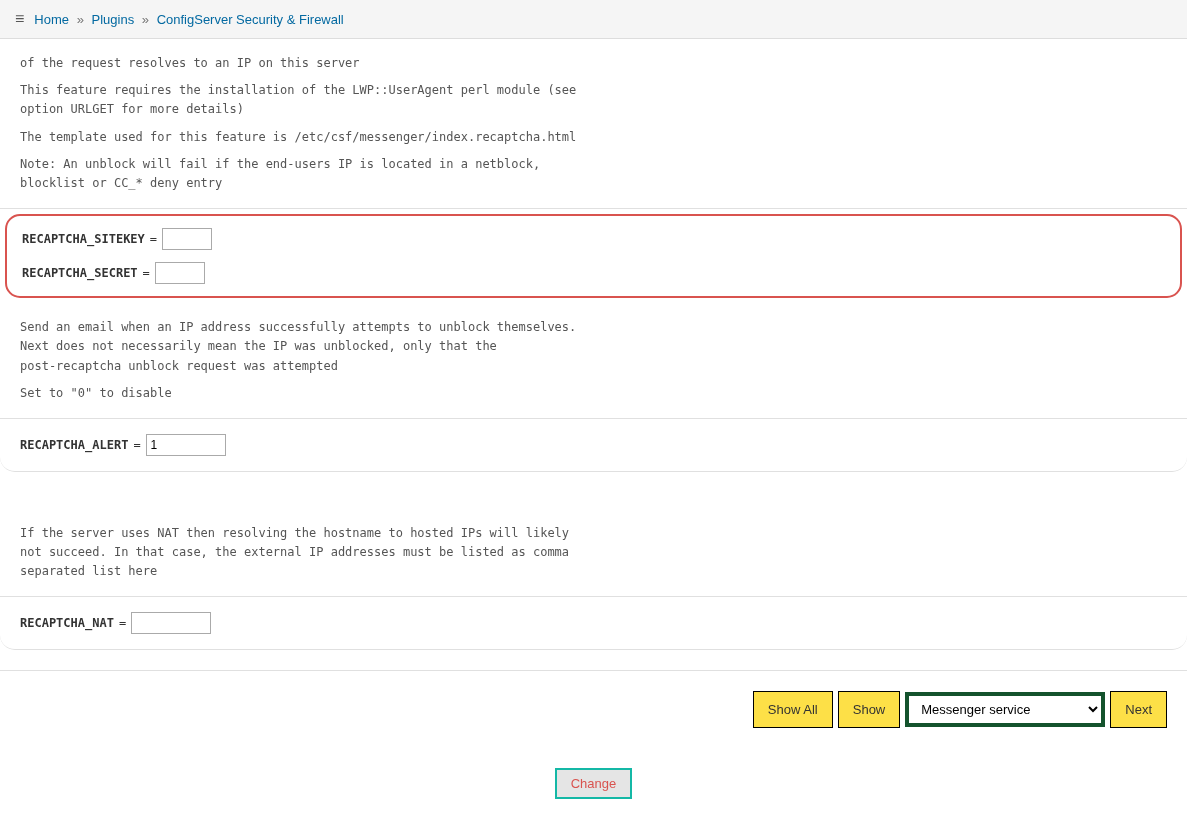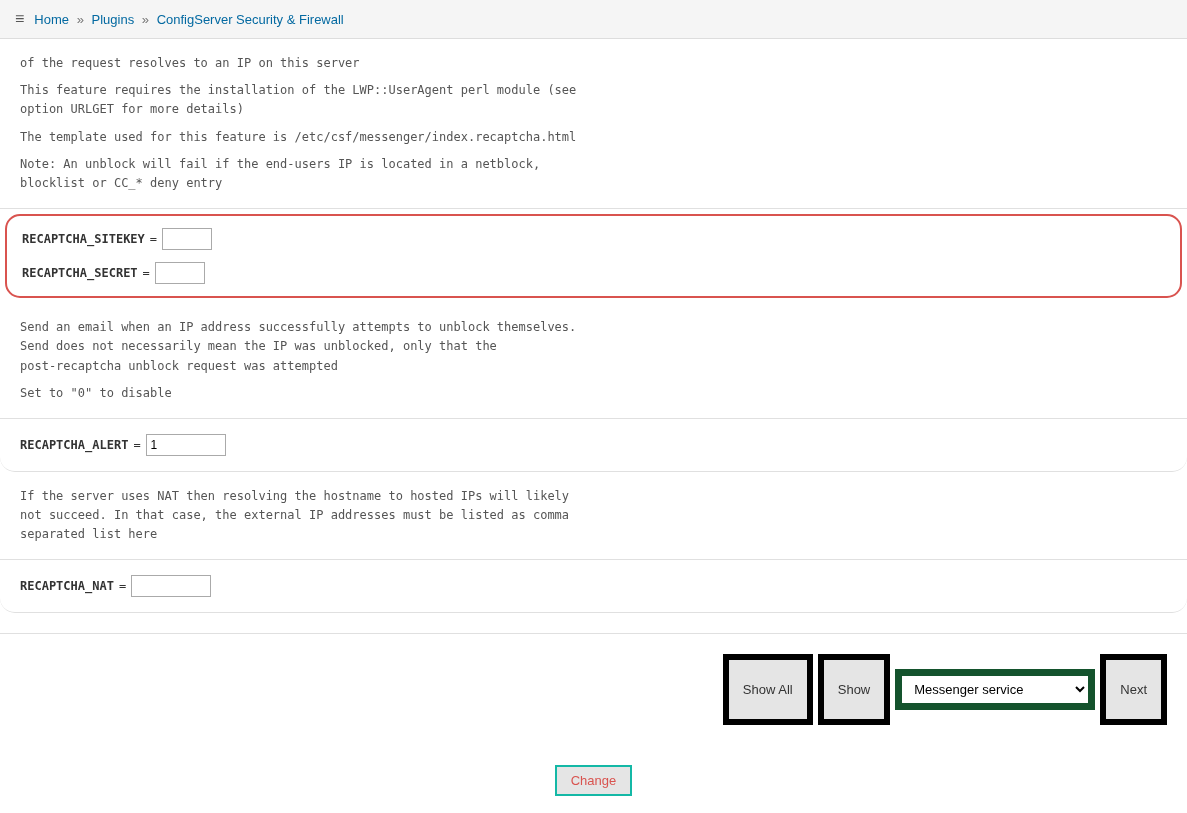--- a/index.html
+++ b/index.html
@@ -103,43 +103,43 @@
     .bottom-nav {
       padding: 20px;
       display: flex;
       justify-content: flex-end;
       align-items: center;
       gap: 5px;
       border-top: 1px solid #e0e0e0;
       margin-top: 20px;
     }
     .btn {
-      padding: 22px 14px;
+      padding: 10px 14px;
       font-size: 13px;
       cursor: pointer;
-      border: 6px solid #000000;
-      background: #e5e5e5;
+      border: 1px solid #000000;
+      background: #fde047;
       color: #333;
       text-decoration: none;
     }
     .btn-change {
       padding: 6px 14px;
       font-size: 13px;
       cursor: pointer;
       border: 2px solid #14b8a6;
       background: #e5e5e5;
       color: #d9534f;
       display: block;
       margin: 10px auto 0;
       width: fit-content;
     }
     .section-select {
       padding: 5px 8px;
       font-size: 13px;
-      border: 7px solid #14532d;
+      border: 4px solid #14532d;
       background: #fff;
       min-width: 200px;
     }
     .change-area {
       display: flex;
       justify-content: center;
       padding: 10px 20px 20px;
     }
   </style>
 </head>
@@ -174,36 +174,36 @@
     <div class="field-row">
       <span class="field-label">RECAPTCHA_SECRET</span>
       <span class="field-equals">=</span>
       <input type="text" class="field-input" value="" style="">
     </div>
   </div>
 
   <div class="alert-block">
     <div style="font-family: monospace; font-size: 12px; color: #555; line-height: 1.6;">
       <p>Send an email when an IP address successfully attempts to unblock themselves.</p>
-      <p>Send does not necessarily mean the IP was unblocked, only that the</p>
+      <p>Next does not necessarily mean the IP was unblocked, only that the</p>
       <p>post-recaptcha unblock request was attempted</p>
       <p style="margin-top: 8px;">Set to "0" to disable</p>
     </div>
   </div>
 
   <div class="field-block">
     <div class="field-row">
       <span class="field-label">RECAPTCHA_ALERT</span>
       <span class="field-equals">=</span>
       <input type="text" class="field-input wide" value="1" style="">
     </div>
   </div>
 
   <div class="nat-block">
-    <div style="font-family: monospace; font-size: 12px; color: #555; line-height: 1.6;">
+    <div style="font-family: monospace; font-size: 12px; color: #555; line-height: 1.6; margin-top: 37px;">
       <p>If the server uses NAT then resolving the hostname to hosted IPs will likely</p>
       <p>not succeed. In that case, the external IP addresses must be listed as comma</p>
       <p>separated list here</p>
     </div>
   </div>
 
   <div class="field-block">
     <div class="field-row">
       <span class="field-label">RECAPTCHA_NAT</span>
       <span class="field-equals">=</span>

